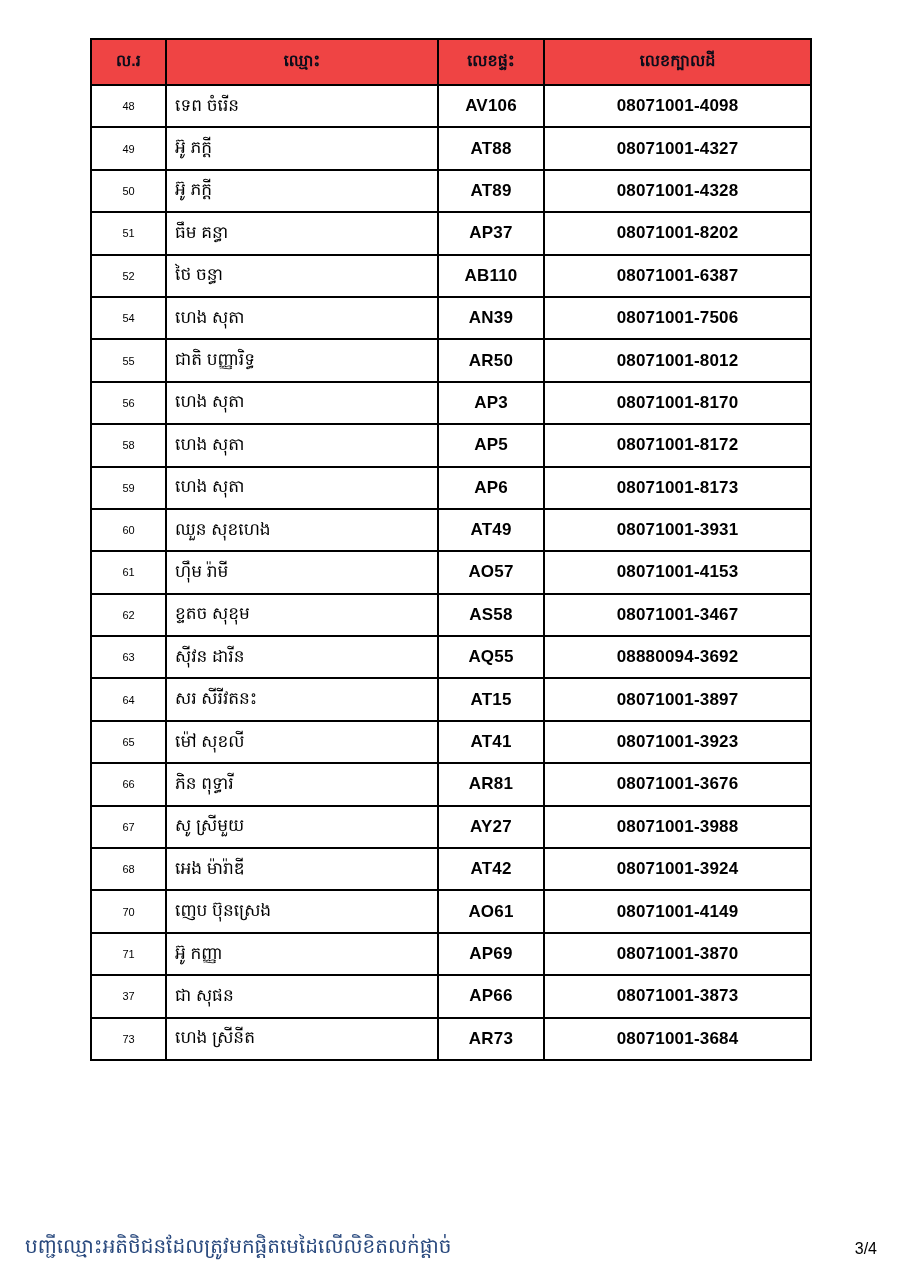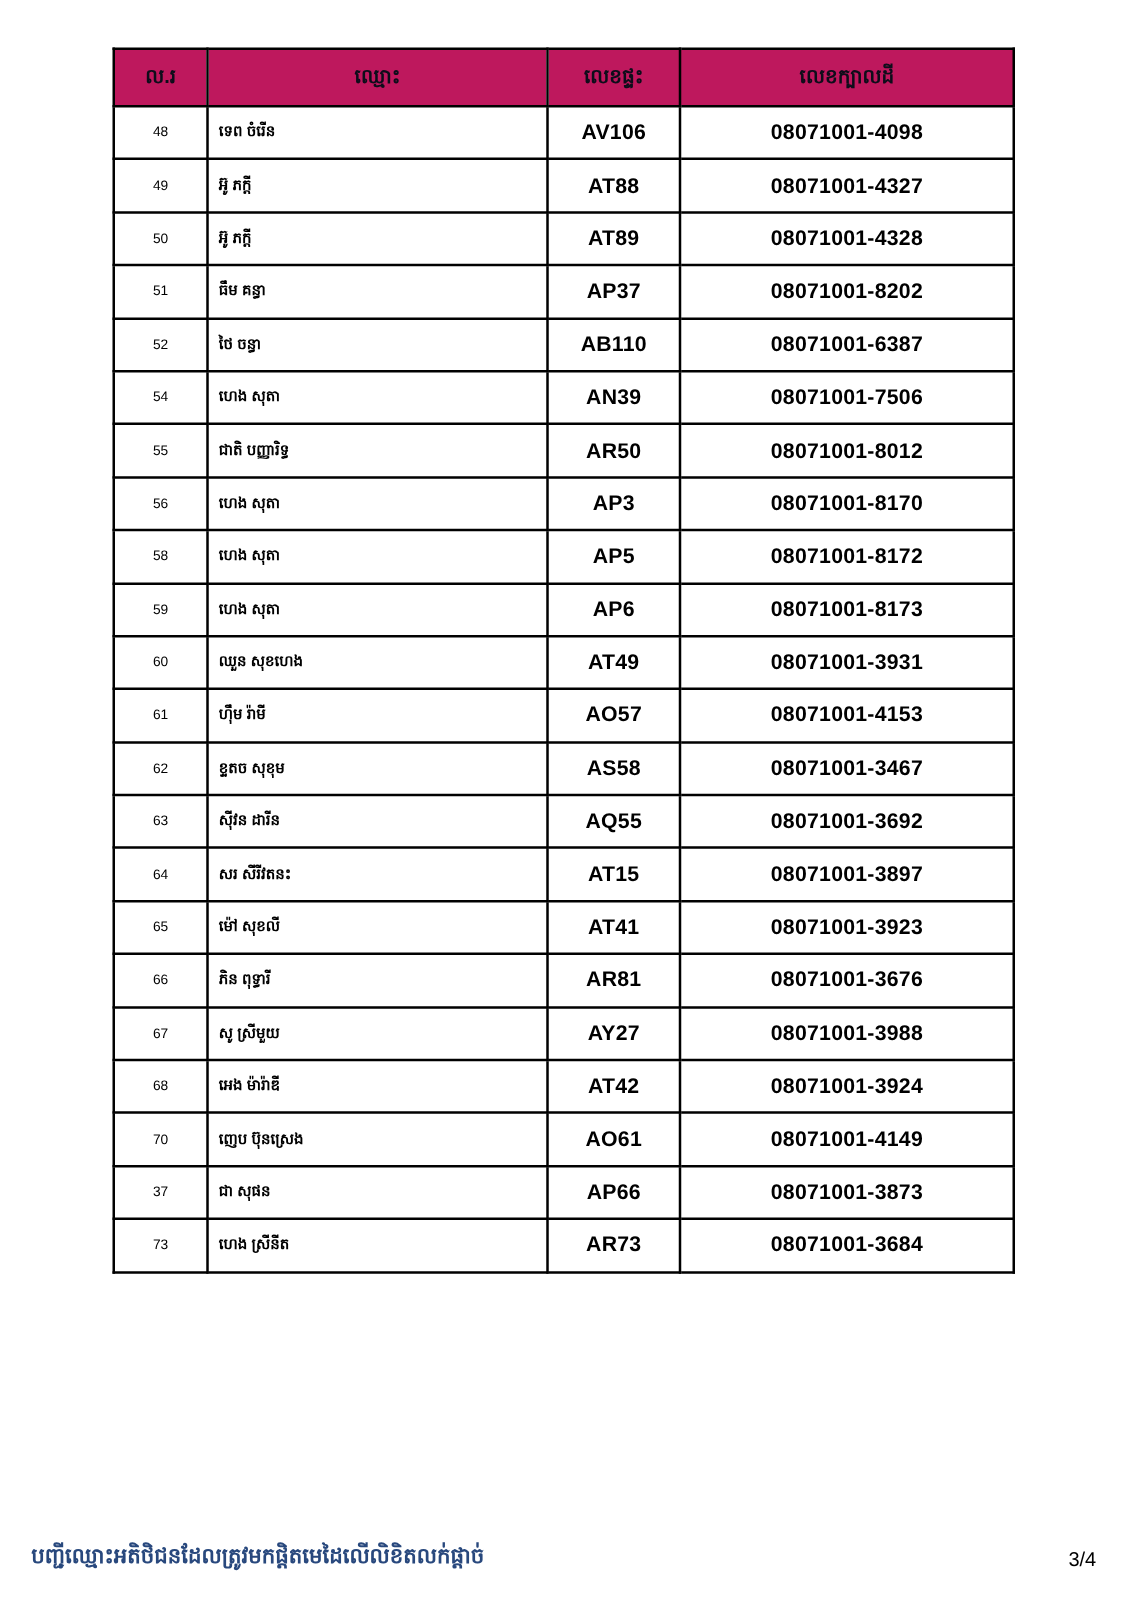--- a/index.html
+++ b/index.html
@@ -32,54 +32,54 @@
   .doc-table th, .doc-table td {
     border: 2px solid #000000;
     padding: 0;
     vertical-align: middle;
     overflow: hidden;
     white-space: nowrap;
   }
 
   .doc-table thead th {
     height: 44px;
-    background: #be185d;
+    background: #ef4444;
     font-size: 16px;
     font-weight: bold;
     text-align: center;
     color: #0d0d1a;
   }
 
   .doc-table tbody td {
     height: 40.4px;
     font-size: 17px;
     text-align: center;
   }
   .doc-table tbody td.cell-name {
     text-align: left;
     padding-left: 8px;
-    font-size: 12px;
-    font-weight: 700;
+    font-size: 17px;
+    font-weight: 400;
   }
   .doc-table tbody td.cell-no {
     font-size: 11px;
   }
   .doc-table tbody td.cell-parcel,
   .doc-table tbody td.cell-house {
     font-weight: 600;
     letter-spacing: 0.2px;
   }
 
   .footer-note {
     position: absolute;
     left: 25px;
     top: 1233px;
     width: 700px;
-    font-size: 17px;
-    font-weight: 700;
+    font-size: 20px;
+    font-weight: 400;
     color: #28487d;
   }
   .page-number {
     position: absolute;
     right: 28px;
     top: 1240px;
     font-size: 16px;
     color: #000000;
     text-align: center;
   }
@@ -178,21 +178,21 @@
       <tr>
         <td class="cell-no">62</td>
         <td class="cell-name">ខ្ទតច សុខុម</td>
         <td class="cell-house">AS58</td>
         <td class="cell-parcel">08071001-3467</td>
       </tr>
       <tr>
         <td class="cell-no">63</td>
         <td class="cell-name">ស៊ីវន ដារីន</td>
         <td class="cell-house">AQ55</td>
-        <td class="cell-parcel">08071001-3692</td>
+        <td class="cell-parcel">08880094-3692</td>
       </tr>
       <tr>
         <td class="cell-no">64</td>
         <td class="cell-name">សរ សីរីវតនះ</td>
         <td class="cell-house">AT15</td>
         <td class="cell-parcel">08071001-3897</td>
       </tr>
       <tr>
         <td class="cell-no">65</td>
         <td class="cell-name">ម៉ៅ សុខលី</td>
@@ -217,20 +217,26 @@
         <td class="cell-house">AT42</td>
         <td class="cell-parcel">08071001-3924</td>
       </tr>
       <tr>
         <td class="cell-no">70</td>
         <td class="cell-name">ញេប ប៊ុនស្រេង</td>
         <td class="cell-house">AO61</td>
         <td class="cell-parcel">08071001-4149</td>
       </tr>
       <tr>
+        <td class="cell-no">71</td>
+        <td class="cell-name">អ៊ូ កញ្ញា</td>
+        <td class="cell-house">AP69</td>
+        <td class="cell-parcel">08071001-3870</td>
+      </tr>
+      <tr>
         <td class="cell-no">37</td>
         <td class="cell-name">ជា សុផន</td>
         <td class="cell-house">AP66</td>
         <td class="cell-parcel">08071001-3873</td>
       </tr>
       <tr>
         <td class="cell-no">73</td>
         <td class="cell-name">ហេង ស្រីនីត</td>
         <td class="cell-house">AR73</td>
         <td class="cell-parcel">08071001-3684</td>

